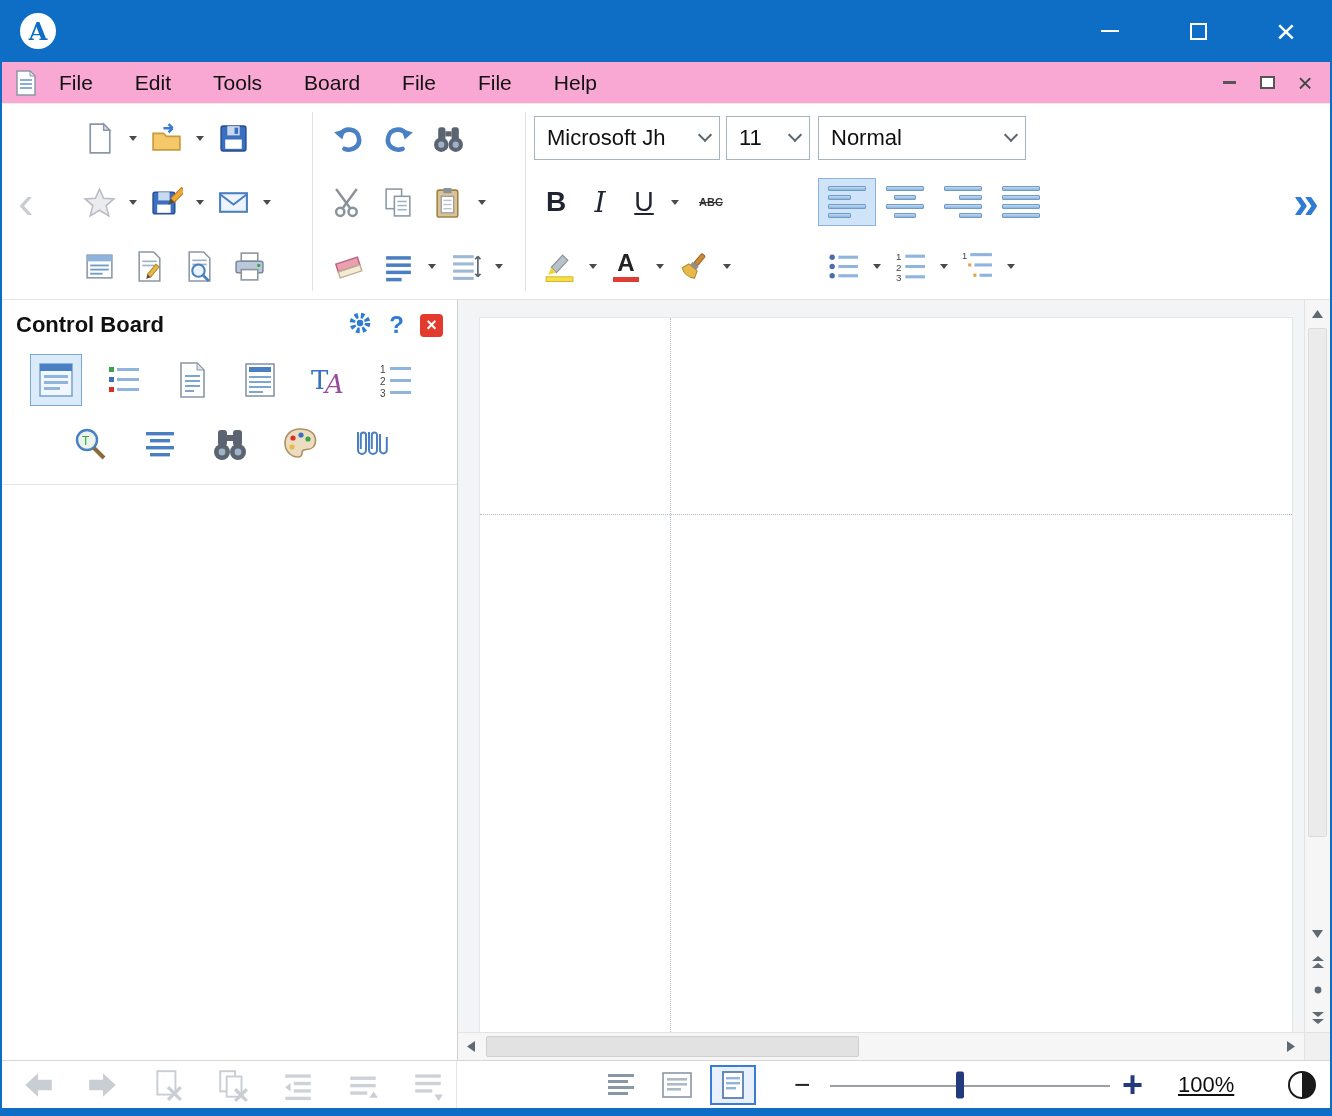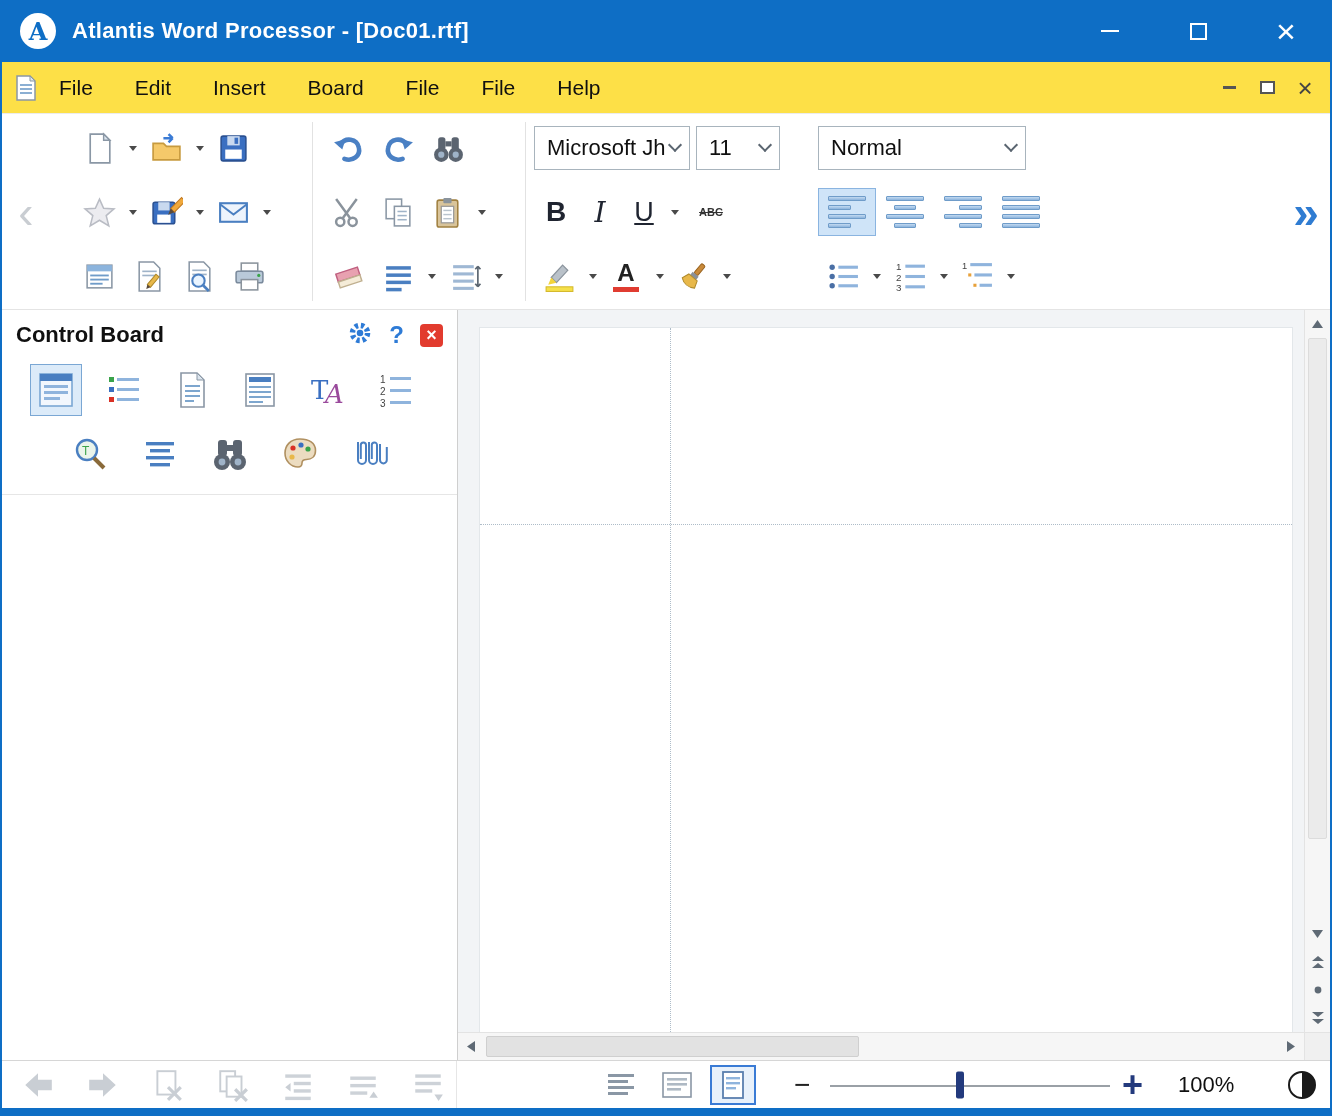--- a/index.html
+++ b/index.html
@@ -14,21 +14,21 @@
     font-weight:bold; font-size:24px; display:flex; align-items:center; justify-content:center;
     margin-left:18px; font-family:"DejaVu Serif", serif; }
   .win-title { color:#fff; font-size:22px; font-weight:bold; margin-left:16px; letter-spacing:.3px; }
   .win-btns { margin-left:auto; display:flex; height:100%; }
   .win-btn { width:88px; height:100%; display:flex; align-items:center; justify-content:center; cursor:default; }
   .glyph-min { width:18px; height:2px; background:#fff; }
   .glyph-max { width:17px; height:17px; border:2px solid #fff; }
   .glyph-close { color:#fff; font-size:34px; font-weight:300; line-height:1; }
 
   
-  .menubar { height:52px; display:flex; align-items:center; background:#fde047; border-bottom:1px solid #ececec; flex-shrink:0; }
+  .menubar { height:42px; display:flex; align-items:center; background:#f9a8d4; border-bottom:1px solid #ececec; flex-shrink:0; }
   .menu-docicon { margin-left:12px; display:flex; }
   .menu-item { font-size:21px; color:#101010; padding:0 21px; }
   .mdi-btns { margin-left:auto; display:flex; align-items:center; gap:8px; margin-right:10px; }
   .mdi-btn { width:30px; height:28px; display:flex; align-items:center; justify-content:center; }
   .glyph-mdash { width:13px; height:3px; background:#555; }
   .glyph-restore { position:relative; width:15px; height:13px; }
   .glyph-restore::before { content:""; position:absolute; right:0; top:0; width:11px; height:9px; border:2px solid #555; }
   .glyph-restore::after { content:""; position:absolute; left:0; bottom:0; width:11px; height:9px; border:2px solid #555; background:#fff; }
   .glyph-mclose { color:#444; font-size:26px; line-height:1; }
 
@@ -45,21 +45,21 @@
   .tb-row { height:64px; display:flex; align-items:center; }
   .ibtn { width:50px; height:48px; border:none; background:transparent; display:flex; align-items:center; justify-content:center; }
   .ibtn svg { width:33px; height:33px; }
   .dd { width:17px; height:48px; display:flex; align-items:center; justify-content:center; }
   .tri { width:0; height:0; border-left:4px solid transparent; border-right:4px solid transparent; border-top:5px solid #4a4a4a; }
 
   .combo { height:44px; border:1px solid #a8b4bd; display:flex; align-items:center;
     padding:0 9px 0 12px; font-size:22px; color:#101010; background:#fff; white-space:nowrap; overflow:hidden; }
   .combo .chev { margin-left:auto; width:10px; height:10px; border-right:2px solid #5a6570; border-bottom:2px solid #5a6570;
     transform:rotate(45deg); margin-top:-6px; flex-shrink:0; }
-  .combo-font { width:156px; }
+  .combo-font { width:186px; }
   .combo-size { width:84px; margin-left:6px; }
   .combo-style { width:208px; }
 
   .sub-left { width:284px; display:flex; align-items:center; }
   .sub-right { display:flex; align-items:center; }
   .fmt-btn { width:44px; height:46px; display:flex; align-items:center; justify-content:center;
     border:none; background:transparent; color:#1f2430; }
   .fb-bold { font-size:28px; font-weight:800; }
   .fb-italic { font-size:28px; font-family:"DejaVu Serif", serif; font-style:italic; }
   .fb-under { font-size:27px; text-decoration:underline; }
@@ -124,31 +124,30 @@
   .sb-icon svg { width:34px; height:34px; }
   .view-group { position:absolute; left:596px; top:50%; transform:translateY(-50%); display:flex; align-items:center; gap:10px; }
   .view-btn { width:46px; height:40px; display:flex; align-items:center; justify-content:center;
     border:2px solid transparent; background:transparent; }
   .view-btn.selected { border-color:#3a7bd5; background:#e8f1fb; }
   .zoom-out { position:absolute; left:792px; top:50%; transform:translateY(-50%); font-size:28px; color:#222; background:none; border:none; }
   .zoom-track { position:absolute; left:828px; top:50%; width:280px; height:2px; background:#9aa0a6; }
   .zoom-thumb { position:absolute; left:958px; top:50%; transform:translate(-50%,-50%); width:8px; height:27px;
     background:#233a7d; border-radius:2px; }
   .zoom-in { position:absolute; left:1120px; top:50%; transform:translateY(-50%); font-size:36px; font-weight:bold; color:#233a7d; background:none; border:none; }
-  .zoom-value { position:absolute; left:1176px; top:50%; transform:translateY(-50%); font-size:22px; color:#101010; }
+  .zoom-value { position:absolute; left:1176px; top:50%; transform:translateY(-50%); font-size:22px; color:#101010;text-decoration:underline; }
   .contrast-btn { position:absolute; left:1284px; top:50%; transform:translateY(-50%); background:none; border:none; display:flex; }
 </style>
 </head>
 <body>
 
 <div class="window">
 
   <div class="titlebar">
     <div class="app-logo">A</div>
-    <div class="win-title">Atlantis Word Processor - [Doc01.rtf]</div>
     <div class="win-btns">
       <div class="win-btn">
           <span class="glyph-min"></span>
         </div>
       <div class="win-btn">
           <span class="glyph-max"></span>
         </div>
       <div class="win-btn">
           <span class="glyph-close">×</span>
         </div>
@@ -162,21 +161,21 @@
           <path d="M16 1 l5 5 h-5 z" fill="#dce5ee" stroke="#8a97a5"></path>
           <g stroke="#6f9cc9" stroke-width="1.6">
             <line x1="6" y1="10" x2="18" y2="10"></line>
             <line x1="6" y1="14" x2="18" y2="14"></line>
             <line x1="6" y1="18" x2="18" y2="18"></line>
           </g>
         </svg>
     </span>
     <span class="menu-item">File</span>
     <span class="menu-item">Edit</span>
-    <span class="menu-item">Insert</span>
+    <span class="menu-item">Tools</span>
     <span class="menu-item">Board</span>
     <span class="menu-item">File</span>
     <span class="menu-item">File</span>
     <span class="menu-item">Help</span>
     <div class="mdi-btns">
       <span class="mdi-btn">
           <span class="glyph-mdash"></span>
         </span>
       <span class="mdi-btn">
           <span class="glyph-restore"></span>

